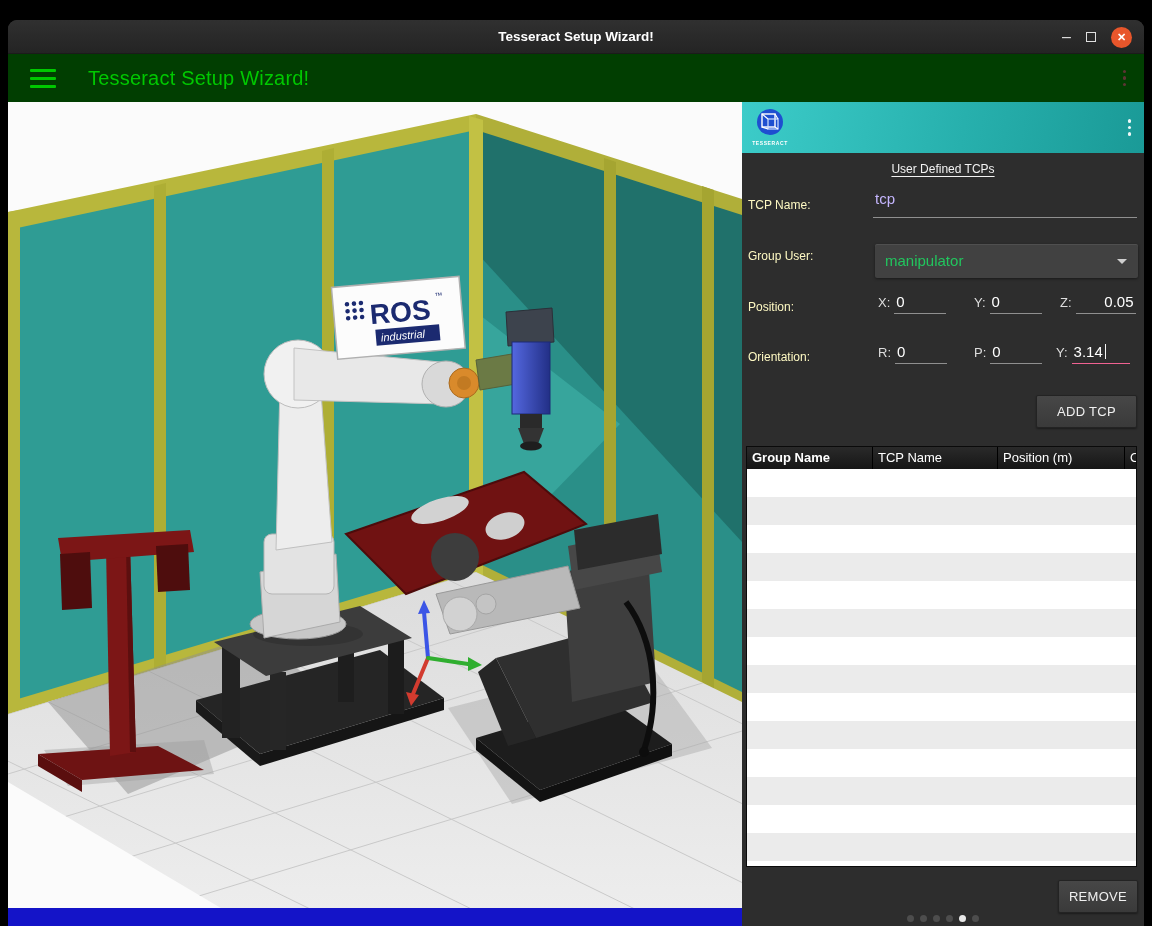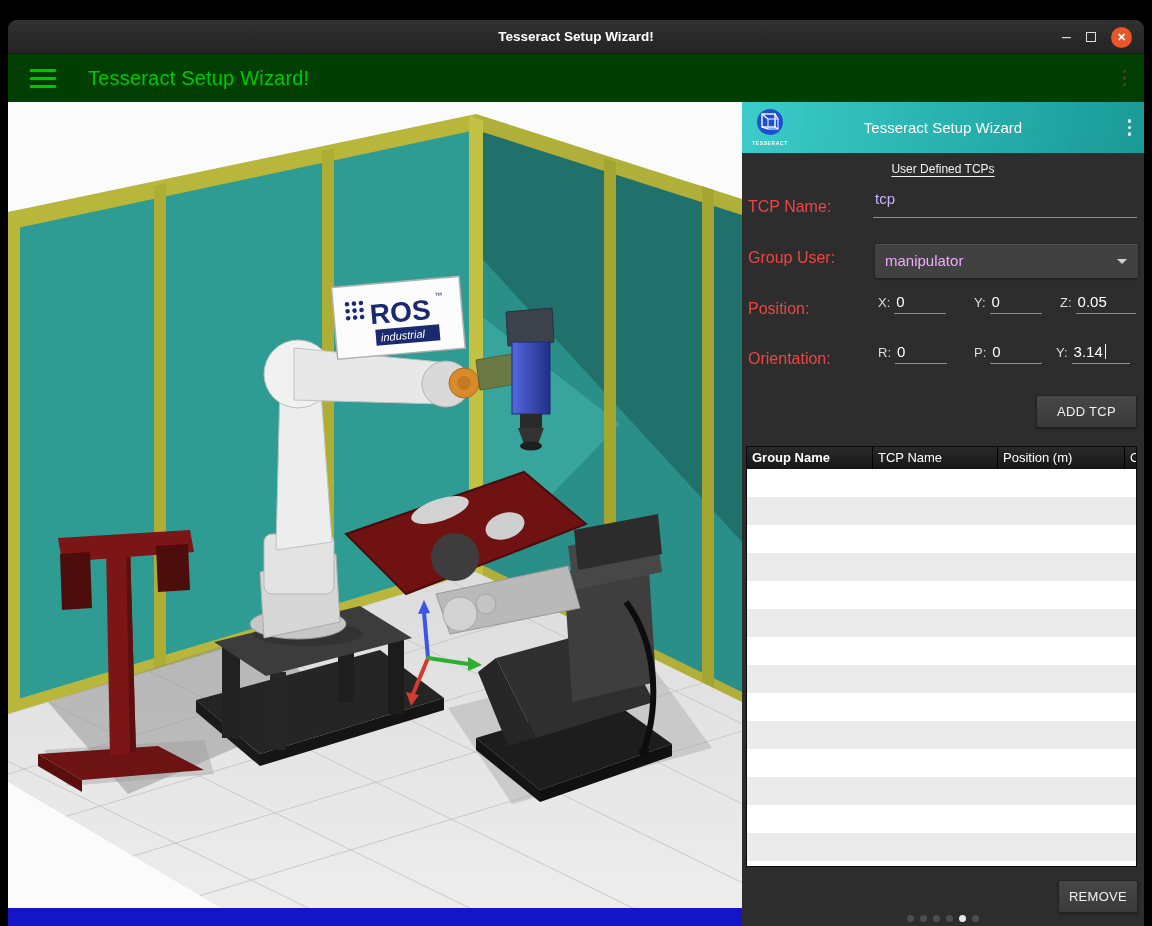--- a/index.html
+++ b/index.html
@@ -33,38 +33,38 @@
   
   .panel { position:relative; width:402px; height:828px; background:var(--panel-bg,#2d2d2d); flex:0 0 auto; overflow:hidden; }
   .p-header { position:relative; height:51px; background:linear-gradient(100deg, var(--header-teal-left,#3cccc9) 0%, #27b0ad 55%, var(--header-teal-right,#1a9a97) 100%); display:flex; align-items:center; }
   .logo { margin-left:6px; z-index:2; }
   .p-title { position:absolute; left:0; right:0; text-align:center; color:#ffffff; font-size:15px; font-weight:500; }
   .p-header .kebab { position:absolute; right:13px; }
   .p-header .kebab i { background:rgba(255,255,255,.92); }
 
   .section-title { position:absolute; top:60px; left:0; right:0; text-align:center; color:#f2f2f2; font-size:12px; font-weight:500; text-decoration:underline; text-underline-offset:3px; }
 
-  .flabel { position:absolute; font-size:16px; color:#ef4444; }
+  .flabel { position:absolute; font-size:12px; color:#fef9c3; }
   .lbl-tcp  { left:6px; top:96px; }
   .lbl-group{ left:6px; top:147px; }
   .lbl-pos  { left:6px; top:198px; }
   .lbl-ori  { left:6px; top:248px; }
 
   .tcp-value { position:absolute; left:131px; top:88px; width:264px; font-size:15px; color:#c4b5fd; border-bottom:1px solid #8f8f8f; padding:0 2px 10px 2px; }
 
-  .combo { position:absolute; left:133px; top:142px; width:263px; height:34px; background:#414141; border-radius:2px; color:#f0abfc; font-size:15px; line-height:34px; padding-left:10px; box-shadow:inset 0 1px 0 rgba(255,255,255,.08), 0 1px 3px rgba(0,0,0,.45); }
+  .combo { position:absolute; left:133px; top:142px; width:263px; height:34px; background:#414141; border-radius:2px; color:#22c55e; font-size:15px; line-height:34px; padding-left:10px; box-shadow:inset 0 1px 0 rgba(255,255,255,.08), 0 1px 3px rgba(0,0,0,.45); }
   .combo-arrow { position:absolute; right:11px; top:15px; width:0; height:0; border-left:5px solid transparent; border-right:5px solid transparent; border-top:5px solid #cfcfcf; }
 
   .numfield { position:absolute; display:flex; align-items:baseline; gap:4px; }
   .numfield .nl { font-size:13px; color:#dedede; }
   .numfield .nv { display:inline-block; min-width:52px; font-size:15px; color:#fff; border-bottom:1px solid #8f8f8f; padding:0 2px 3px 2px; white-space:nowrap; }
   .nf-x  { left:136px; top:191px; }
   .nf-y  { left:232px; top:191px; }
   .nf-z  { left:318px; top:191px; }
-  .nf-z .nv { min-width:60px; }
+  .nf-z .nv { min-width:60px;text-align:right; }
   .nf-r  { left:136px; top:241px; }
   .nf-p  { left:232px; top:241px; }
   .nf-yaw{ left:314px; top:241px; }
   .nf-yaw .nv { min-width:58px; border-bottom:1.5px solid var(--focus-underline,#f06292); }
   .caret { display:inline-block; width:1.5px; height:15px; background:#f5f5f5; margin-left:2px; vertical-align:-2px; }
 
   .btn { position:absolute; background:linear-gradient(#474747,#3a3a3a); border:1px solid #232323; border-radius:2px; color:#f0f0f0; font-size:13px; display:flex; align-items:center; justify-content:center; box-shadow:0 1px 2px rgba(0,0,0,.4); letter-spacing:.3px; }
   .add-btn { left:294px; top:293px; width:101px; height:33px; }
   .remove-btn { left:316px; top:778px; width:80px; height:33px; }
 
@@ -277,21 +277,20 @@
           <svg class="logo" width="44" height="42" viewBox="0 0 44 42">
             <circle cx="22" cy="15" r="13" fill="#1e4fd0"></circle>
             <rect x="14" y="7" width="13" height="13" fill="none" stroke="#ffffff" stroke-width="1.4"></rect>
             <rect x="20" y="12" width="10" height="10" fill="none" stroke="#cfe0ff" stroke-width="1.2"></rect>
             <line x1="14" y1="7" x2="20" y2="12" stroke="#ffffff" stroke-width="1.2"></line>
             <line x1="27" y1="7" x2="30" y2="12" stroke="#ffffff" stroke-width="1.2"></line>
             <line x1="14" y1="20" x2="20" y2="22" stroke="#ffffff" stroke-width="1.2"></line>
             <line x1="27" y1="20" x2="30" y2="22" stroke="#ffffff" stroke-width="1.2"></line>
             <text x="22" y="38" text-anchor="middle" font-family="Liberation Sans, sans-serif" font-size="5" font-weight="bold" letter-spacing="0.6" fill="#ffffff">TESSERACT</text>
           </svg>
-          <div class="p-title">Tesseract Setup Wizard</div>
           <div class="kebab">
               <i></i>
               <i></i>
               <i></i>
             </div>
         </div>
 
         <div class="section-title">User Defined TCPs</div>
 
         <div class="flabel lbl-tcp">TCP Name:</div>

